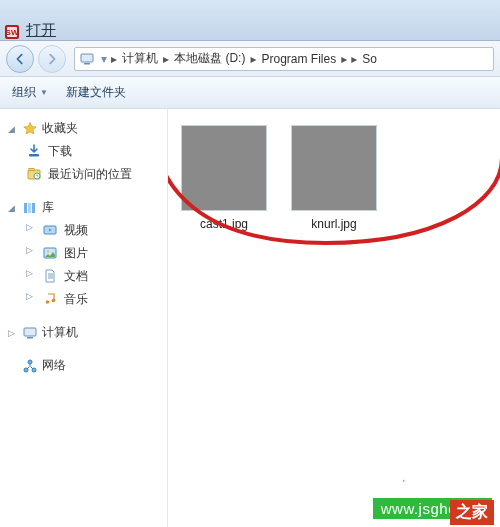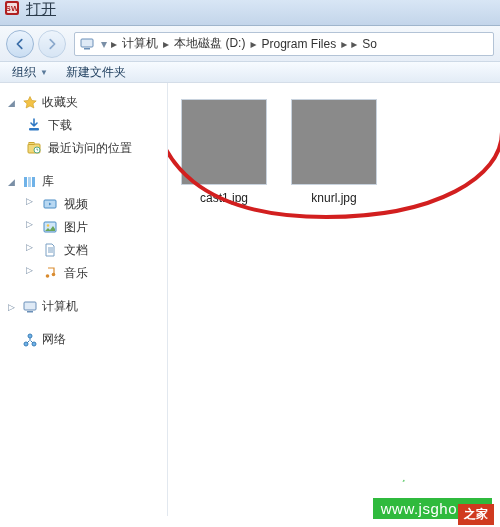--- a/index.html
+++ b/index.html
@@ -1,36 +1,36 @@
 <!DOCTYPE html>
 <html><head>
 <meta charset="utf-8">
 <style>
 * { margin: 0; padding: 0; box-sizing: border-box; font-family: "Microsoft YaHei", "Segoe UI", Tahoma, sans-serif; }
 body { width: 500px; height: 527px; overflow: hidden; background: #fff; position: relative; }
 
 
-.titlebar { height: 26px; background: linear-gradient(to bottom, #d8e6f5, #c3d5ea); display: flex; align-items: flex-start; padding: 0 4px; border-bottom: 1px solid #9fb5cc; }
+.titlebar { height: 41px; background: linear-gradient(to bottom, #d8e6f5, #c3d5ea); display: flex; align-items: flex-end; padding: 0 4px; border-bottom: 1px solid #9fb5cc; }
 .titlebar .app-icon { width: 16px; height: 16px; margin-right: 6px; }
 .titlebar .title { font-size: 15px; color: #2a3a4a; text-decoration: underline; }
 
 
 .navbar { height: 36px; background: linear-gradient(to bottom, #f4f8fc, #e7eef7); display: flex; align-items: center; padding: 0 6px; border-bottom: 1px solid #cdd9e6; }
 .nav-arrows { display: flex; gap: 4px; margin-right: 8px; }
 .nav-btn { width: 28px; height: 28px; border-radius: 50%; background: linear-gradient(to bottom, #eaf3fd, #c9ddf2); border: 1px solid #9bb7d6; display: flex; align-items: center; justify-content: center; color: #3a6da8; cursor: pointer; }
 .nav-btn.disabled { opacity: .55; }
 .nav-btn svg { width: 14px; height: 14px; }
 .breadcrumb { flex: 1; height: 24px; background: #fff; border: 1px solid #b3c3d6; border-radius: 2px; display: flex; align-items: center; padding: 0 4px; overflow: hidden; font-size: 12px; color: #333; }
 .bc-comp-icon { width: 16px; height: 16px; margin-right: 4px; }
 .bc-drop { margin: 0 2px; color: #7a8fa6; }
 .bc-sep { margin: 0 2px; color: #555; }
 .bc-item { white-space: nowrap; padding: 2px 3px; border-radius: 2px; }
 
 
-.toolbar { height: 21px; background: linear-gradient(to bottom, #f7fbff, #e3ecf6); display: flex; align-items: center; padding: 0 12px; gap: 18px; border-bottom: 1px solid #d4dde8; font-size: 12px; }
+.toolbar { height: 32px; background: linear-gradient(to bottom, #f7fbff, #e3ecf6); display: flex; align-items: center; padding: 0 12px; gap: 18px; border-bottom: 1px solid #d4dde8; font-size: 12px; }
 .tool-item { display: flex; align-items: center; gap: 4px; color: #1a3a5a; cursor: pointer; }
 .tool-item .drop { font-size: 8px; color: #5a7a9a; }
 
 
 .main { display: flex; height: calc(527px - 26px - 36px - 32px); }
 
 
 .sidebar { width: 168px; background: #fff; border-right: 1px solid #e2e8ef; padding: 8px 6px; font-size: 12px; overflow: hidden; }
 .side-group { margin-bottom: 10px; }
 .side-head { display: flex; align-items: center; gap: 4px; padding: 3px 2px; cursor: pointer; color: #333; }
@@ -74,21 +74,21 @@
 
 
 .annotation { position: absolute; left: -22px; top: -6px; width: 362px; height: 150px; pointer-events: none; }
 
 
 .watermark { position: absolute; right: 8px; bottom: 8px; text-align: right; pointer-events: none; }
 .wm-text { font-size: 24px; font-weight: 800; color: #2fba3d; -webkit-text-stroke: 2px #fff; letter-spacing: 1px; }
 .wm-url-wrap { position: relative; margin-top: -2px; }
 .wm-url-back { position: absolute; right: 4px; bottom: 2px; font-size: 12px; color: #e74646; font-family: Arial, sans-serif; }
 .wm-url { position: relative; background: #2fba3d; color: #fff; font-size: 15px; padding: 2px 8px; display: inline-block; font-family: Arial, sans-serif; letter-spacing: .5px; }
-.wm-tag { position: absolute; right: -2px; bottom: -6px; background: #d03a1f; color: #fff; font-size: 12px; padding: 2px 6px; font-weight: 700; }
+.wm-tag { position: absolute; right: -2px; bottom: -6px; background: #d03a1f; color: #fff; font-size: 16px; padding: 2px 6px; font-weight: 700; }
 </style>
 </head>
 <body>
 
 <div class="titlebar">
   <svg class="app-icon" viewBox="0 0 16 16">
       <rect x="1" y="1" width="14" height="14" rx="2" fill="#b02020"></rect>
       <rect x="3" y="3" width="10" height="10" rx="1" fill="#fff" opacity=".85"></rect>
       <text x="8" y="11" font-size="8" text-anchor="middle" fill="#b02020" font-weight="bold">SW</text>
     </svg>

